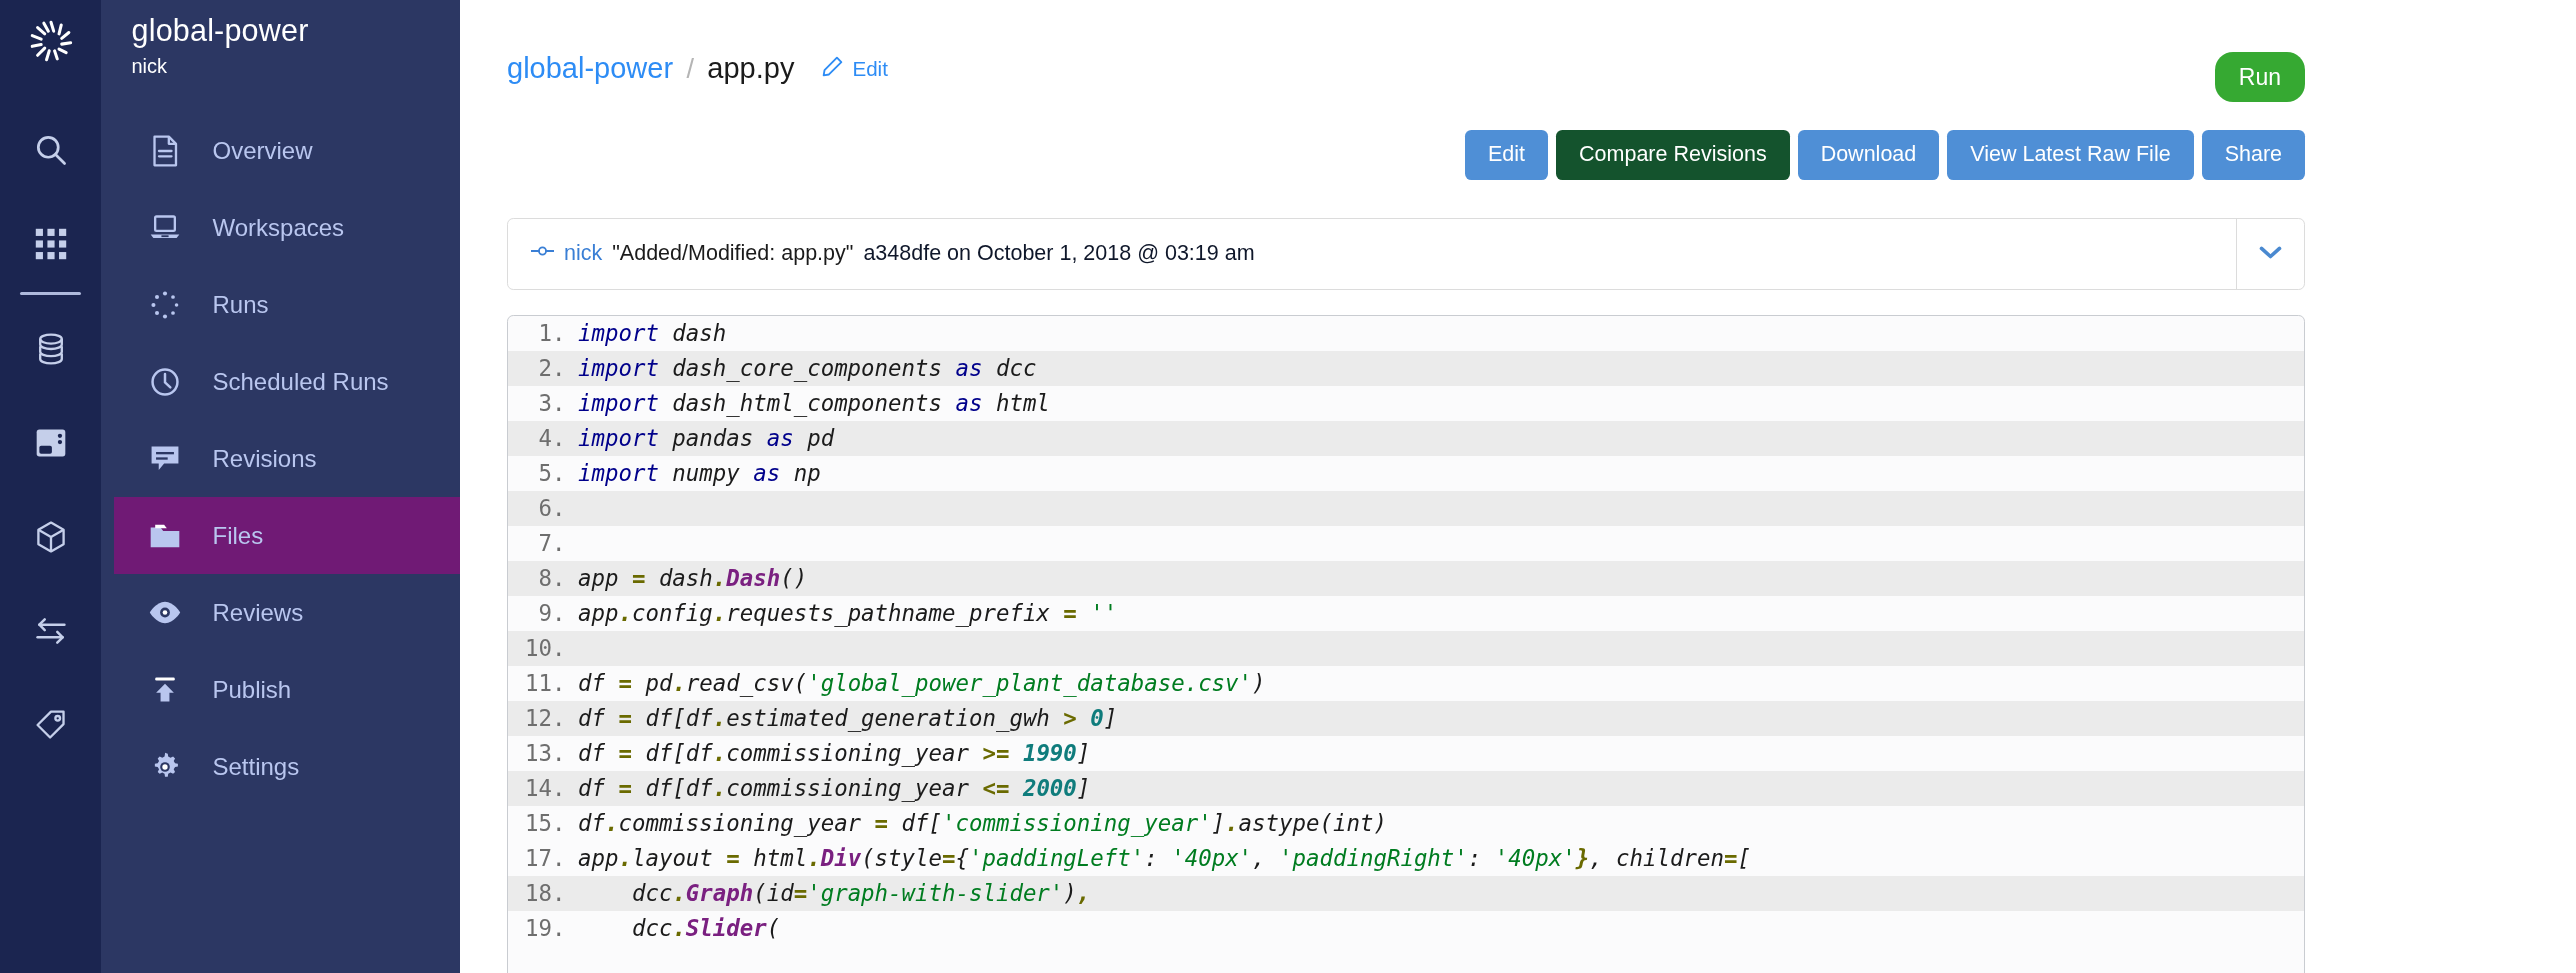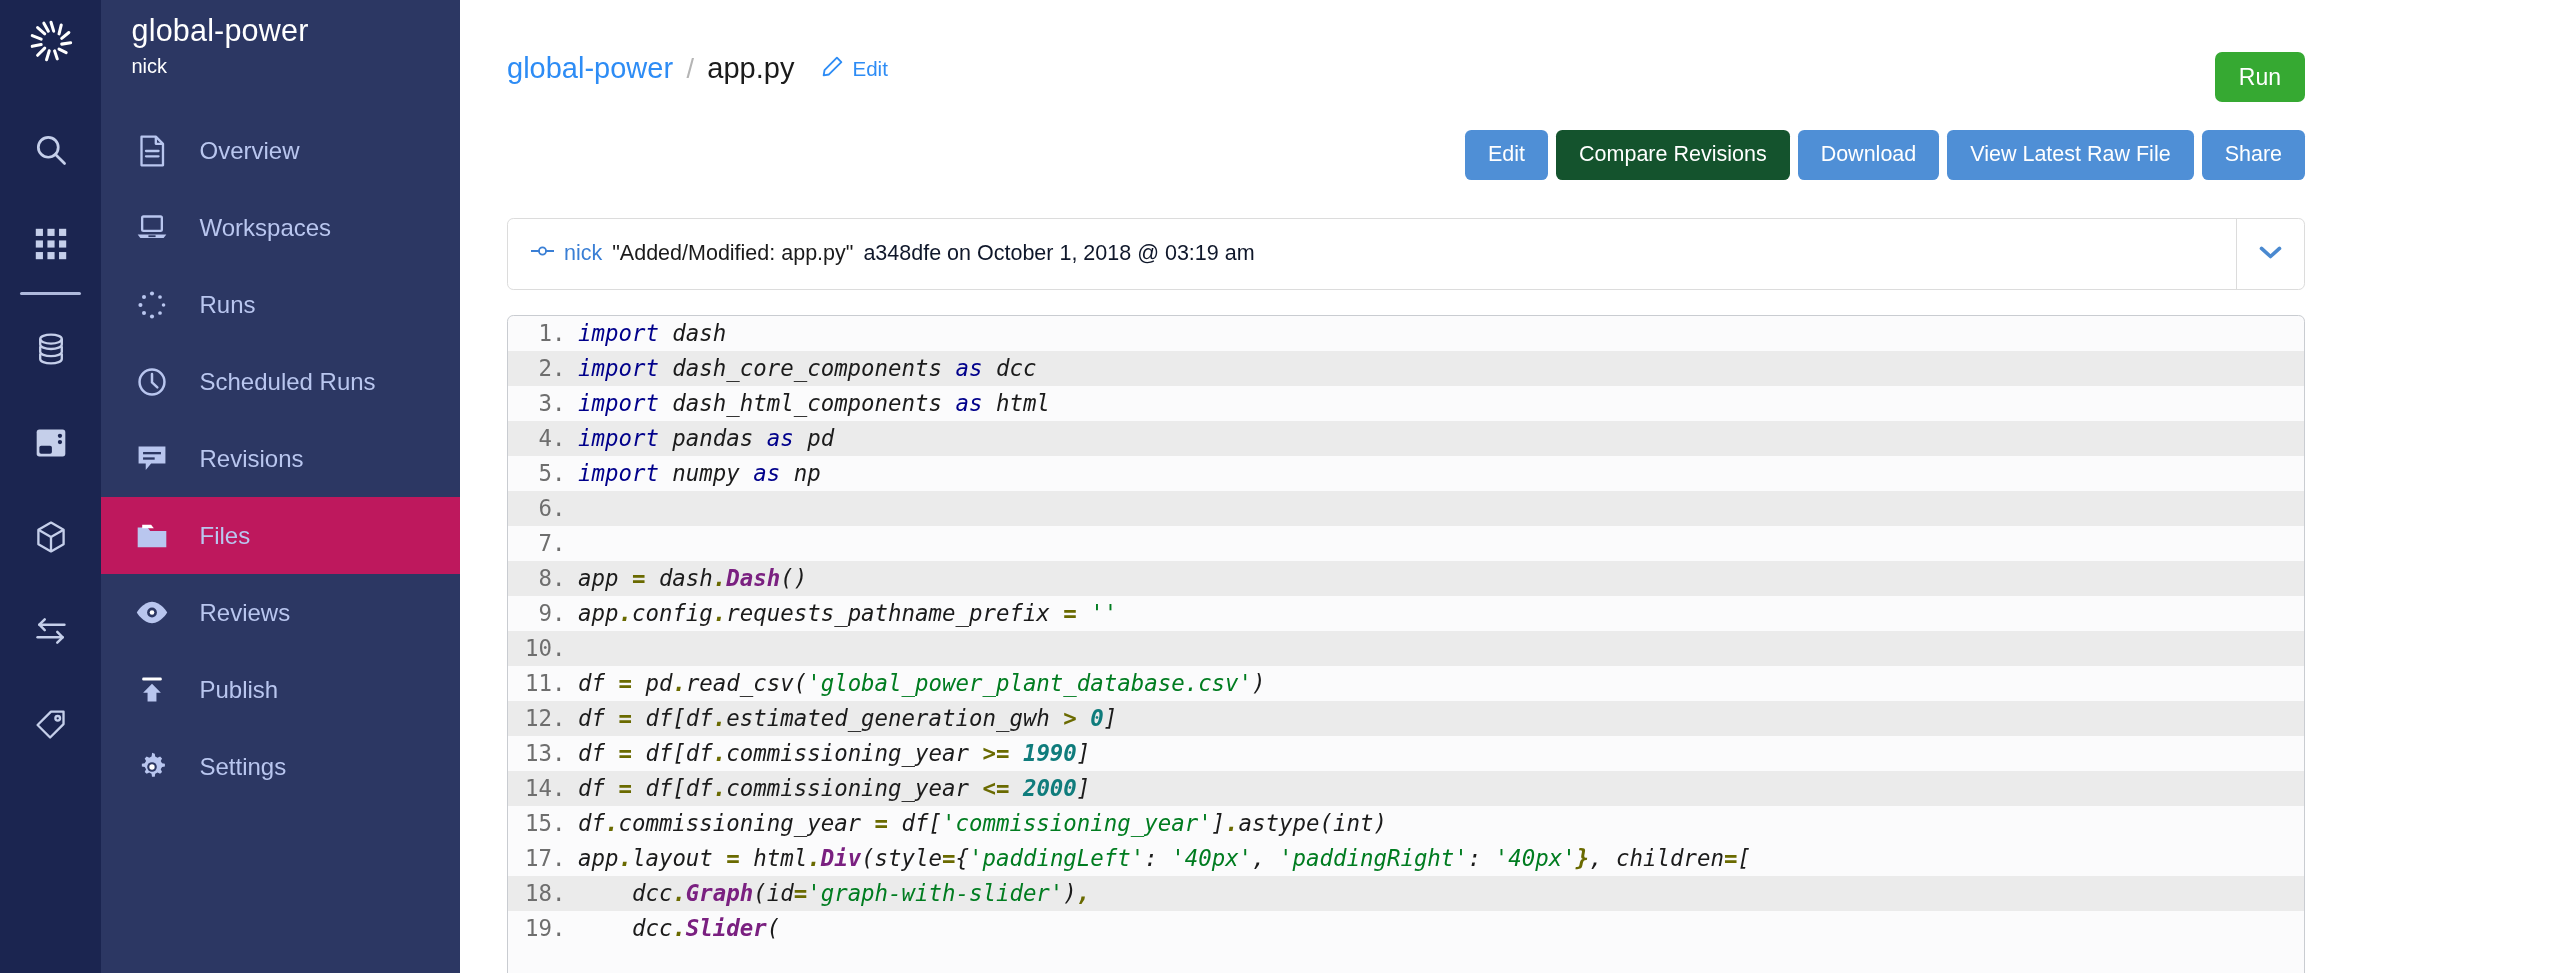--- a/index.html
+++ b/index.html
@@ -34,29 +34,29 @@
     padding-top: 14.3px;
   }
   .proj-title {
     color: #ffffff; font-size: 30.5px; font-weight: 400;
     padding: 0 0 0 30.5px; line-height: 1.1; letter-spacing: 0.2px;
   }
   .proj-owner {
     color: #ffffff; font-size: 20px; font-weight: 400;
     padding: 7.2px 0 0 30.5px;
   }
-  .nav { margin-top: 34px; }
+  .nav { margin-top: 34px; margin-left: 13px; }
   .nav-item {
     display: flex; align-items: center;
     height: 77px; padding-left: 30.5px;
     color: #b9c6ef;
     font-size: 24px;
     cursor: pointer;
   }
-  .nav-item.active { background: #be185d; }
+  .nav-item.active { background: #701a75; }
   .nav-ico {
     width: 41px; min-width: 41px; height: 41px;
     display: flex; align-items: center; justify-content: center;
     margin-right: 27px;
   }
   .nav-ico svg { display:block; }
 
   
   .main {
     flex: 1; height: 973px;
@@ -74,21 +74,21 @@
   .crumb-link { color: #2d8cf5; text-decoration: none; cursor: pointer; }
   .crumb-sep { color: #b5b5b5; margin: 0 13.4px; font-size: 27px; }
   .crumb-cur { color: #1b1b1b; }
   .edit-link {
     display: flex; align-items: center; gap: 8px;
     margin-left: 27px; color: #2d8cf5; font-size: 20.6px; cursor: pointer;
   }
   .run-btn {
     position: absolute; right: 0; top: 52px;
     background: #36a932; color: #ffffff;
-    border: none; border-radius: 7px;
+    border: none; border-radius: 18px;
     font-size: 23px; font-family: inherit;
     padding: 11.7px 24px; cursor: pointer;
   }
 
   .actions {
     display: flex; justify-content: flex-end; gap: 8px;
     margin-top: 12.5px;
   }
   .act-btn {
     background: #4f8fd6; color: #fff; border: none;

